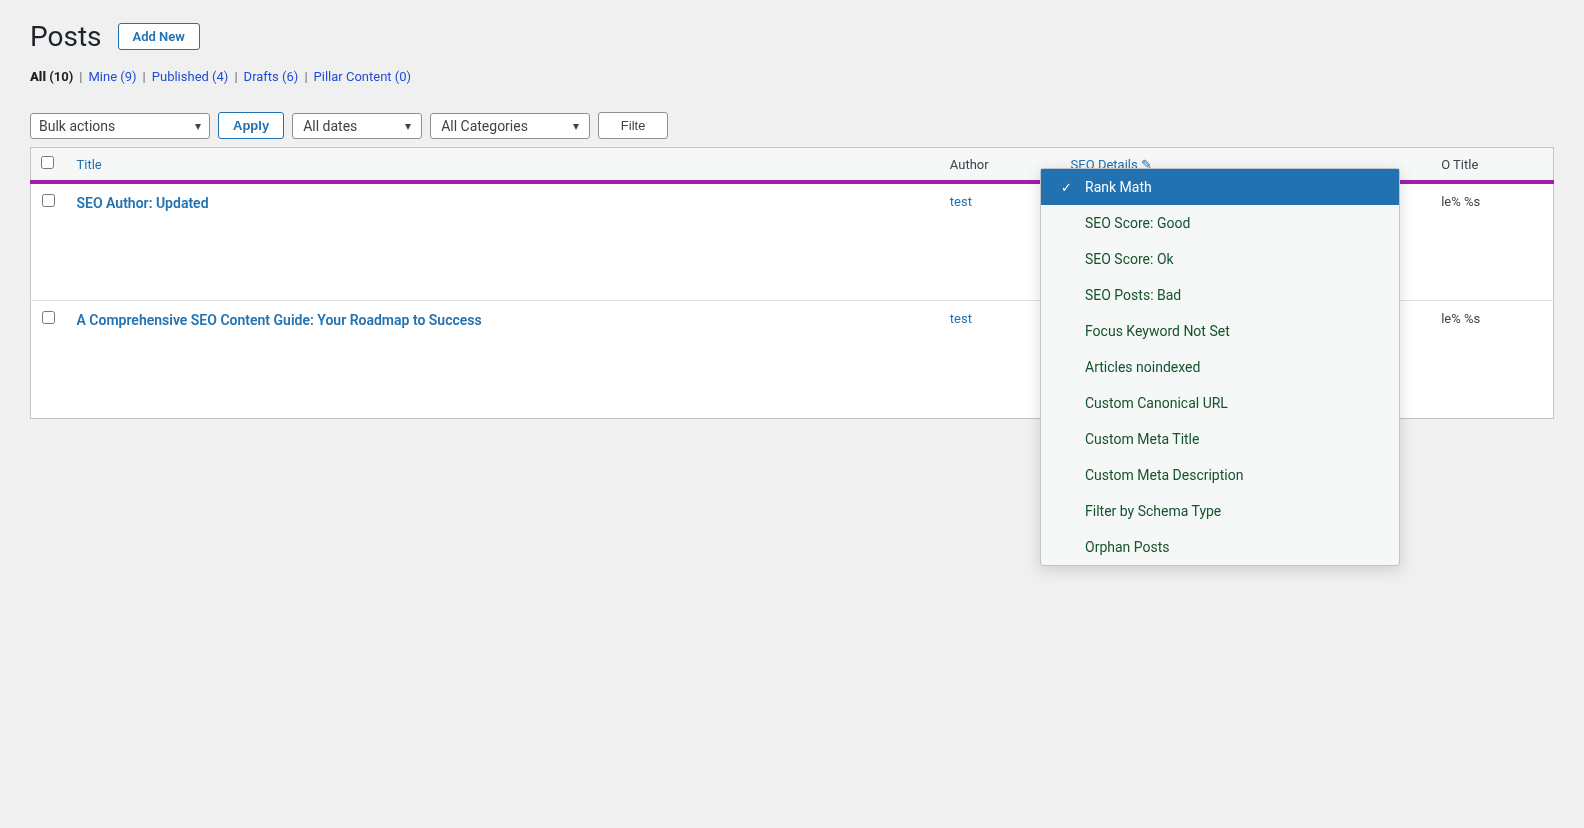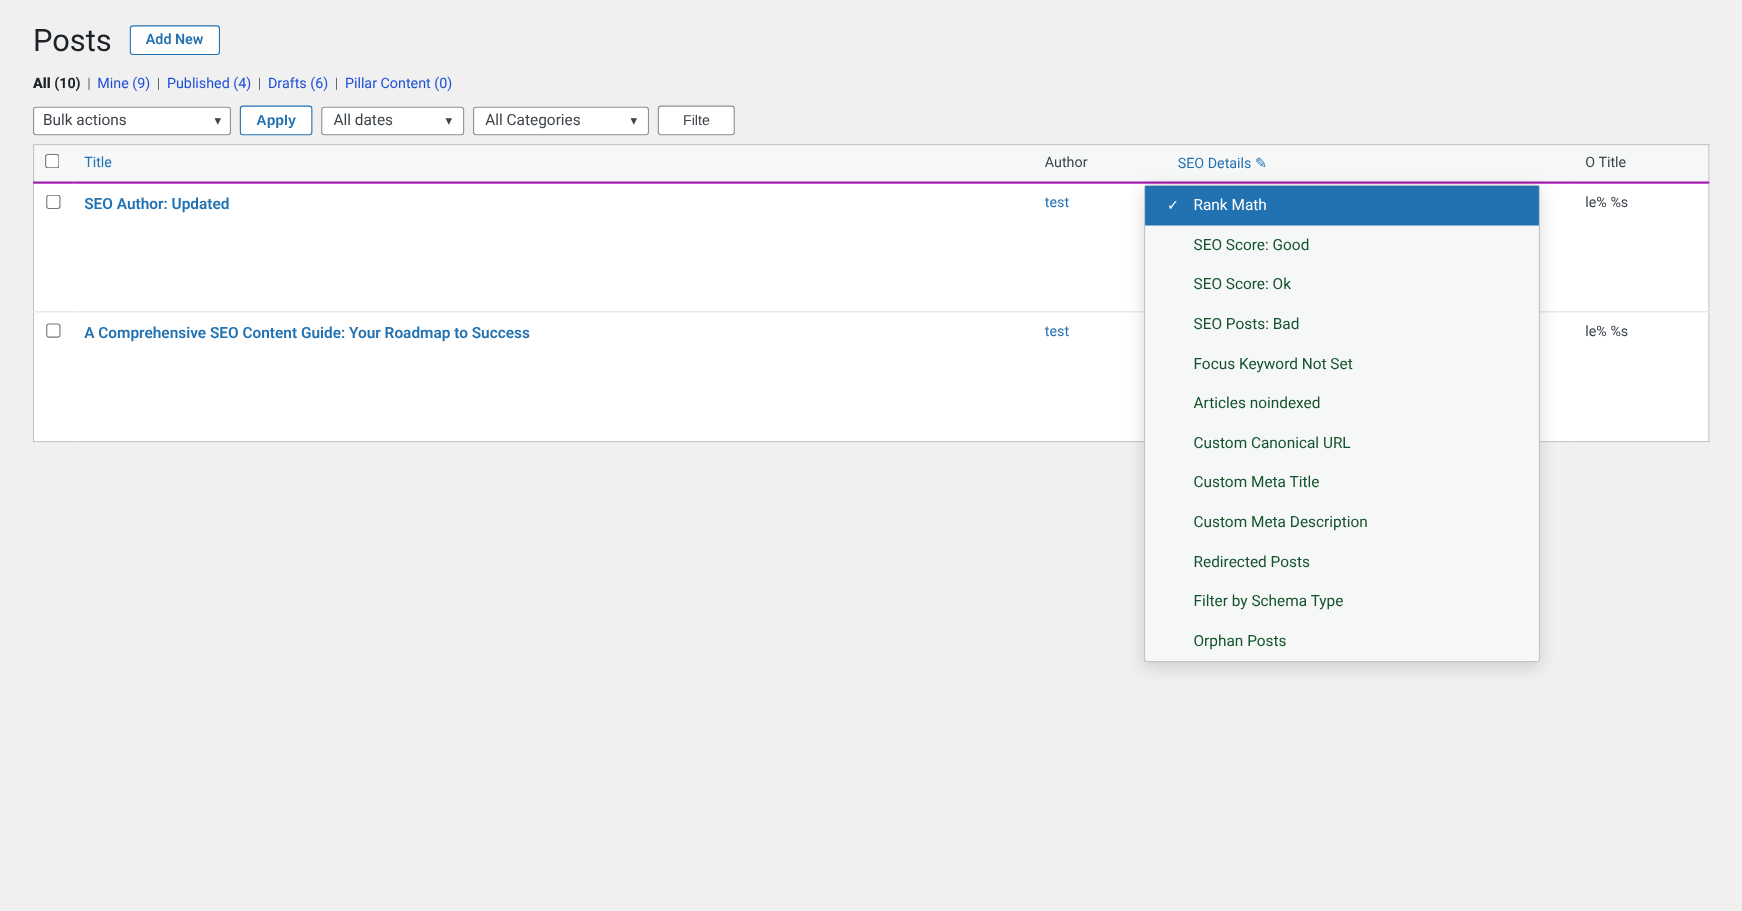--- a/index.html
+++ b/index.html
@@ -35,21 +35,21 @@
       padding: 5px 14px;
       border-radius: 3px;
       cursor: pointer;
       text-decoration: none;
     }
 
     .filter-links {
       display: flex;
       align-items: center;
       gap: 4px;
-      margin-bottom: 12px;
+      margin-bottom: 28px;
       font-size: 13px;
       flex-wrap: wrap;
     }
     .filter-links .filter-link {
       color: #1d4ed8;
       text-decoration: none;
       cursor: pointer;
     }
     .filter-links .filter-link.active {
       color: #1d2327;
@@ -138,21 +138,21 @@
 
     
     .posts-table {
       width: 100%;
       border-collapse: collapse;
       background: #fff;
       border: 1px solid #c3c4c7;
     }
     .posts-table th {
       background: #f6f7f7;
-      border-bottom: 2px solid #a21caf;
+      border-bottom: 4px solid #a21caf;
       padding: 8px 10px;
       text-align: left;
       font-size: 13px;
       font-weight: 400;
       color: #3c434a;
     }
     .posts-table th.col-title { color: #2271b1; cursor: pointer; }
     .posts-table th.col-seo { color: #2271b1; cursor: pointer; }
     .posts-table td {
       padding: 10px 10px;
@@ -444,24 +444,20 @@
     <div class="dropdown-item">
       <span class="check-icon"> </span>
       <span class="item-label">Custom Meta Title</span>
     </div>
     <div class="dropdown-item">
       <span class="check-icon"> </span>
       <span class="item-label">Custom Meta Description</span>
     </div>
     <div class="dropdown-item">
       <span class="check-icon"> </span>
-      <span class="item-label">Redirected Posts</span>
-    </div>
-    <div class="dropdown-item">
-      <span class="check-icon"> </span>
       <span class="item-label">Filter by Schema Type</span>
     </div>
     <div class="dropdown-item">
       <span class="check-icon"> </span>
       <span class="item-label">Orphan Posts</span>
     </div>
   </div>
 
 </div>
 

